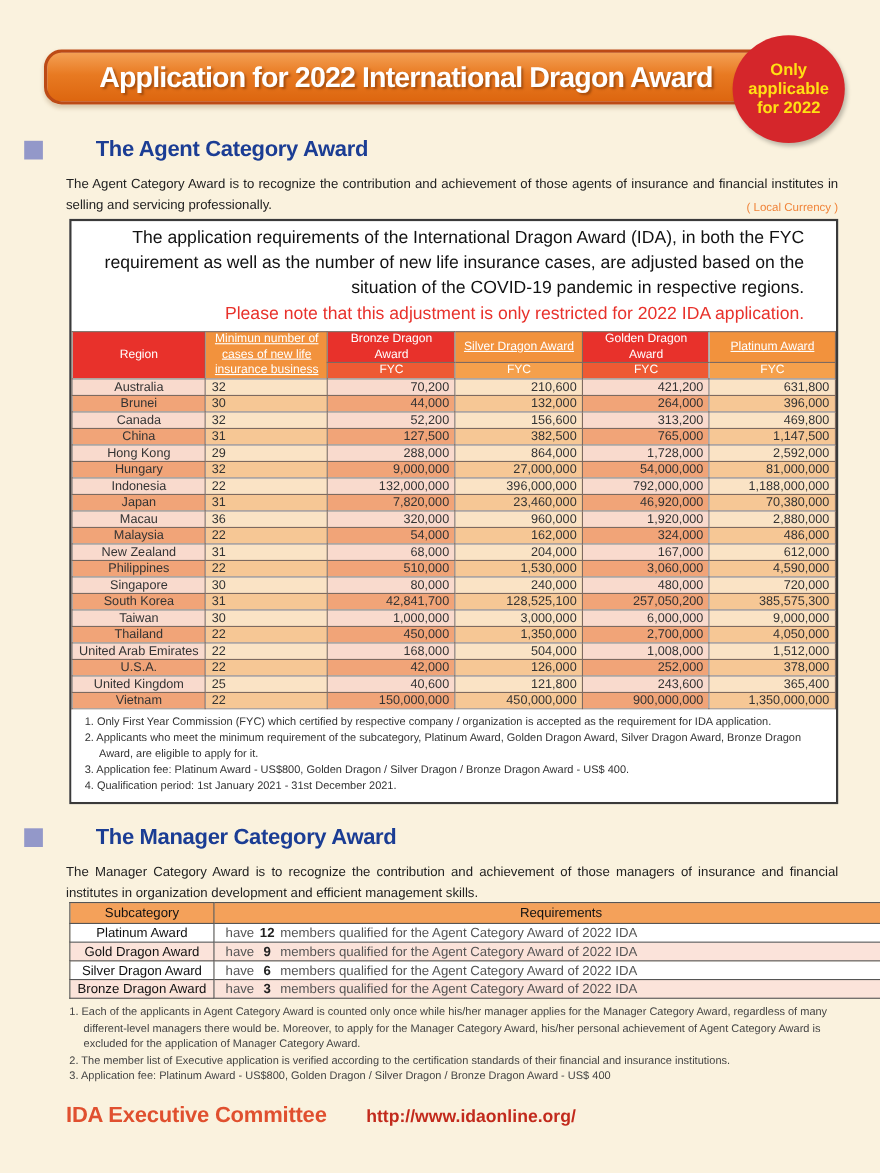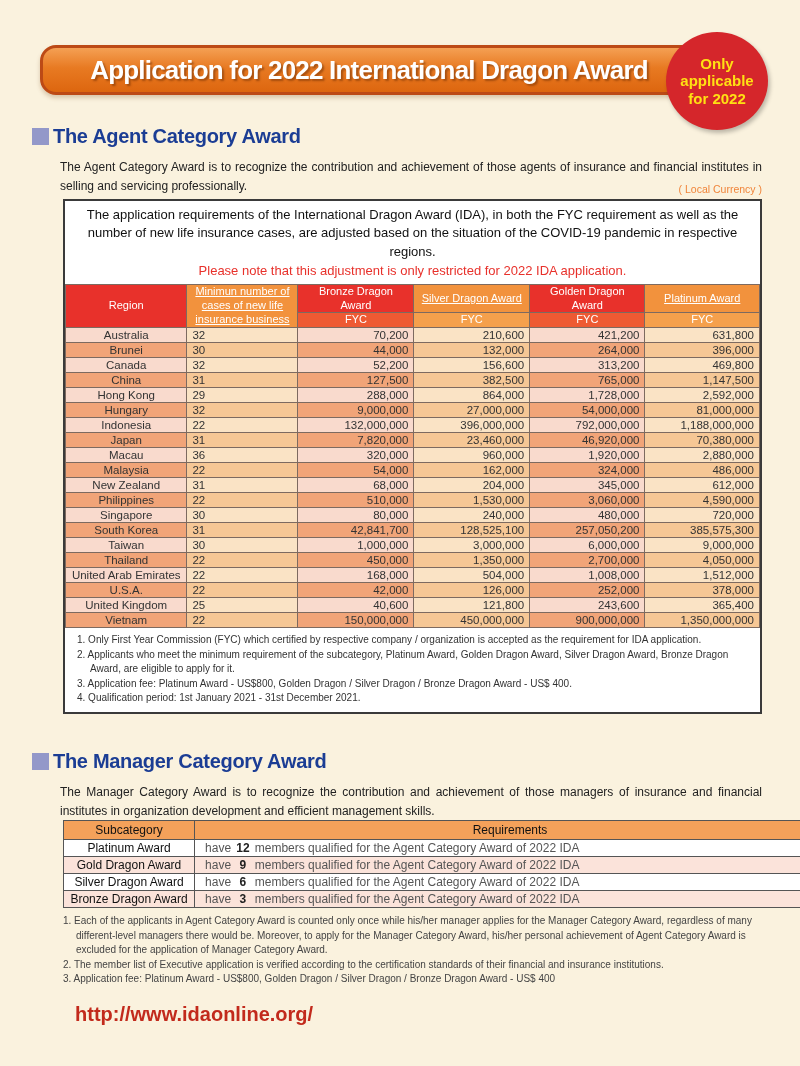--- a/index.html
+++ b/index.html
@@ -25,28 +25,28 @@
     text-shadow:2px 2px 2px rgba(90,35,0,.45);
   }
   .badge{
     position:absolute;left:666px;top:32px;width:102px;height:98px;border-radius:50%;
     background:var(--badge-red,#D5262B);
     display:flex;flex-direction:column;align-items:center;justify-content:center;
     box-shadow:2px 3px 4px rgba(0,0,0,.25);
   }
   .badge span{color:var(--badge-yellow,#FFE013);font-weight:bold;font-size:15px;line-height:1.15;text-align:center;}
   
-  .section-head{position:absolute;left:32px;display:flex;align-items:center;}
+  .section-head{position:absolute;left:22px;display:flex;align-items:center;gap:44px;}
   .head-square{width:17px;height:17px;background:var(--heading-square,#9398C9);margin-right:4px;flex:none;}
   .section-head h2{margin:0;color:var(--heading-blue,#1B3D94);font-size:20px;font-weight:bold;letter-spacing:-0.3px;}
   .section-para{position:absolute;left:60px;width:702px;font-size:12px;line-height:1.62;text-align:justify;color:#222;}
   
   .currency-note{position:absolute;right:38px;top:183px;font-size:10.5px;color:var(--currency-orange,#F0853B);}
   .agent-box{position:absolute;left:63px;top:199px;width:699px;border:2px solid #3a3a3a;background:#fff;}
-  .notice{padding:5px 12px 3px;text-align:center;font-size:13px;line-height:1.42;color:#111;}
+  .notice{padding:5px 29px 3px;text-align:right;font-size:16px;line-height:1.42;color:#111;}
   .notice .red-line{color:var(--notice-red,#E8312B);margin-top:1px;}
   
   table{border-collapse:collapse;table-layout:fixed;width:100%;}
   .agent-table th,.agent-table td{border:1px solid #7d6a60;padding:0 5px;overflow:hidden;}
   .agent-table th{color:#fff;font-weight:normal;font-size:11px;line-height:1.25;text-align:center;}
   .agent-table .hdr-red{background:var(--hdr-red,#E8312B);}
   .agent-table .hdr-orange{background:var(--hdr-orange,#F2923D);text-decoration:underline;}
   .agent-table .fyc-red{background:var(--fyc-red,#EE5A33);}
   .agent-table .fyc-orange{background:var(--fyc-orange,#F5A04C);}
   .agent-table thead tr:first-child th{height:25px;}
@@ -69,21 +69,21 @@
   .manager-table td{height:16.5px;font-size:12px;background:#fff;}
   .manager-table tr.m-pink td{background:var(--mgr-row-pink,#FBE3DA);}
   .m-sub{text-align:center;color:#111;}
   .m-req{padding-left:10px;color:#555;}
   .m-count{display:inline-block;min-width:17px;text-align:center;color:#222;font-weight:bold;}
   .manager-notes{position:absolute;left:63px;top:914px;width:706px;}
   .manager-notes .note{color:#444;}
   
   .footer{position:absolute;left:60px;top:1003px;display:flex;align-items:baseline;}
   .committee{color:var(--footer-red,#E0502F);font-size:20px;font-weight:bold;letter-spacing:-0.2px;}
-  .site-url{color:var(--footer-url-red,#C22A1C);font-size:20px;font-weight:bold;margin-left:15px;text-decoration:none;}
+  .site-url{color:var(--footer-url-red,#C22A1C);font-size:16px;font-weight:bold;margin-left:36px;text-decoration:none;}
 </style>
 </head>
 <body>
 
 <div class="banner">
   <span class="banner-title">Application for 2022 International Dragon Award</span>
 </div>
 <div class="badge">
   <span>Only</span>
   <span>applicable</span>
@@ -207,21 +207,21 @@
           <td class="c-pink cell-num">54,000</td>
           <td class="c-peach cell-num">162,000</td>
           <td class="c-pink cell-num">324,000</td>
           <td class="c-peach cell-num">486,000</td>
         </tr>
         <tr class="odd">
           <td class="c-pink cell-region">New Zealand</td>
           <td class="c-peach cell-min">31</td>
           <td class="c-pink cell-num">68,000</td>
           <td class="c-peach cell-num">204,000</td>
-          <td class="c-pink cell-num">345,000</td>
+          <td class="c-pink cell-num">167,000</td>
           <td class="c-peach cell-num">612,000</td>
         </tr>
         <tr class="even">
           <td class="c-pink cell-region">Philippines</td>
           <td class="c-peach cell-min">22</td>
           <td class="c-pink cell-num">510,000</td>
           <td class="c-peach cell-num">1,530,000</td>
           <td class="c-pink cell-num">3,060,000</td>
           <td class="c-peach cell-num">4,590,000</td>
         </tr>
@@ -339,14 +339,15 @@
   </table>
 </div>
 
 <div class="manager-notes">
     <div class="note">1. Each of the applicants in Agent Category Award is counted only once while his/her manager applies for the Manager Category Award, regardless of many different-level managers there would be. Moreover, to apply for the Manager Category Award, his/her personal achievement of Agent Category Award is excluded for the application of Manager Category Award.</div>
     <div class="note">2. The member list of Executive application is verified according to the certification standards of their financial and insurance institutions.</div>
     <div class="note">3. Application fee: Platinum Award - US$800, Golden Dragon / Silver Dragon / Bronze Dragon Award - US$ 400</div>
   </div>
 
 <div class="footer">
+  <span class="committee">IDA Executive Committee</span>
   <a class="site-url" href="#">http://www.idaonline.org/</a>
 </div>
 
 </body></html>

